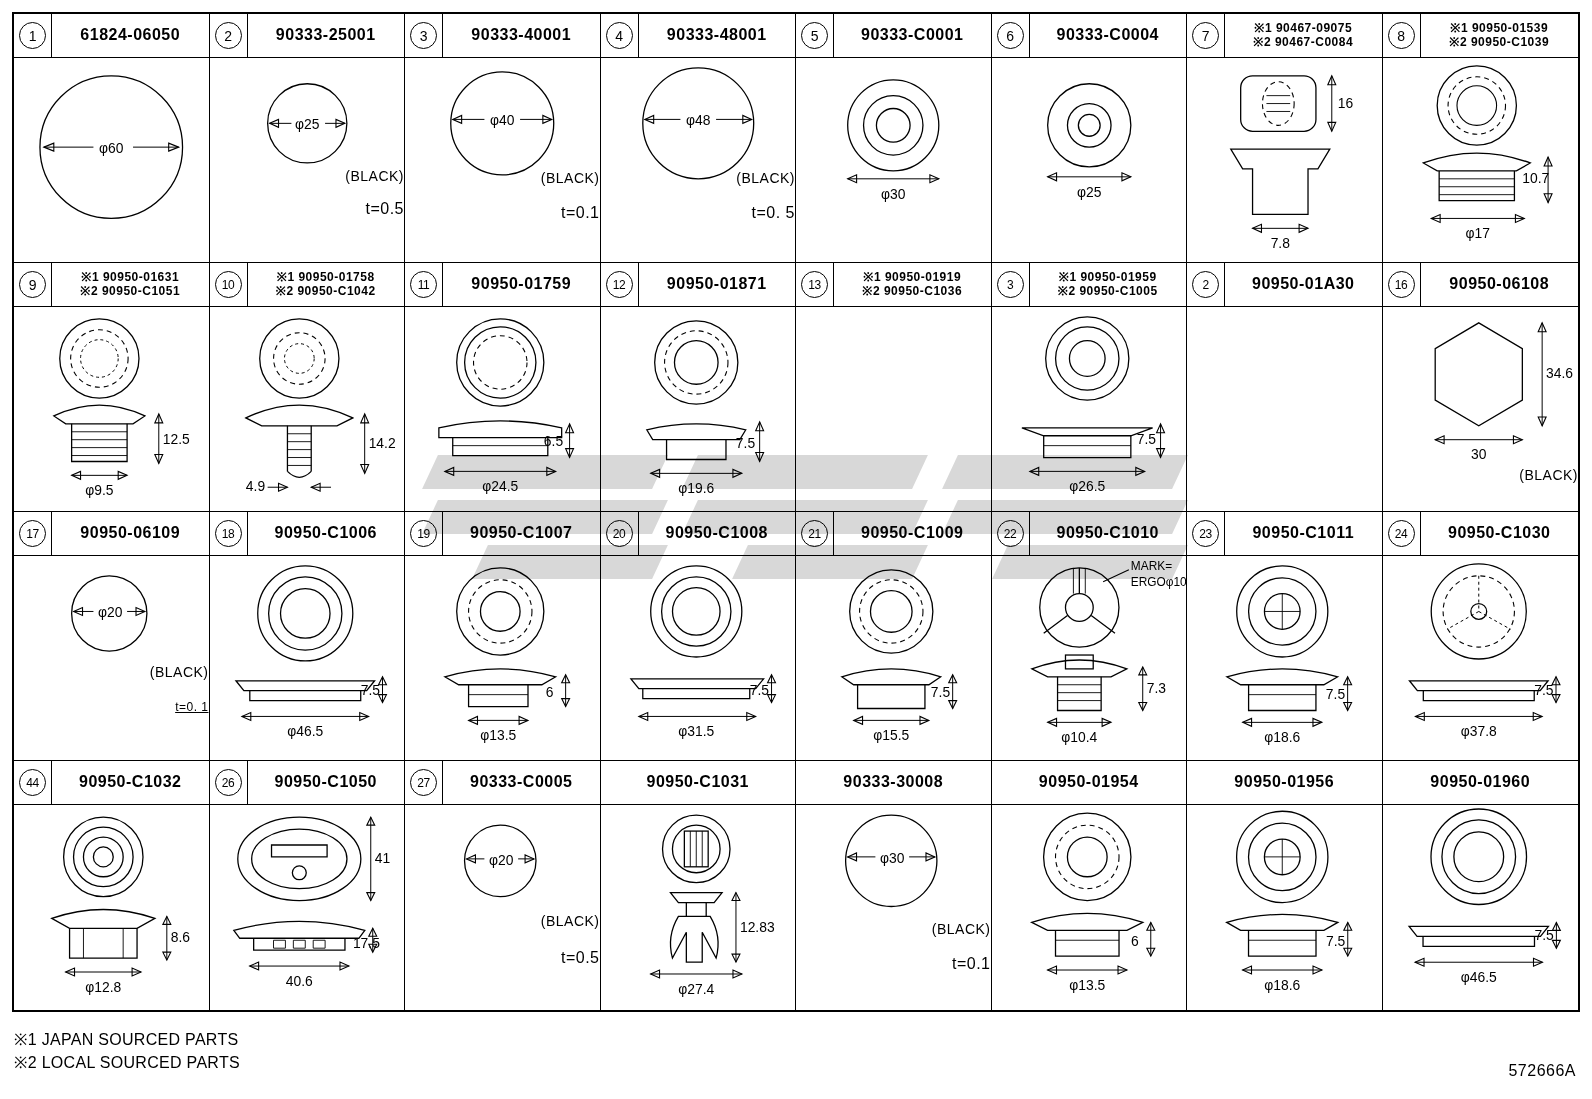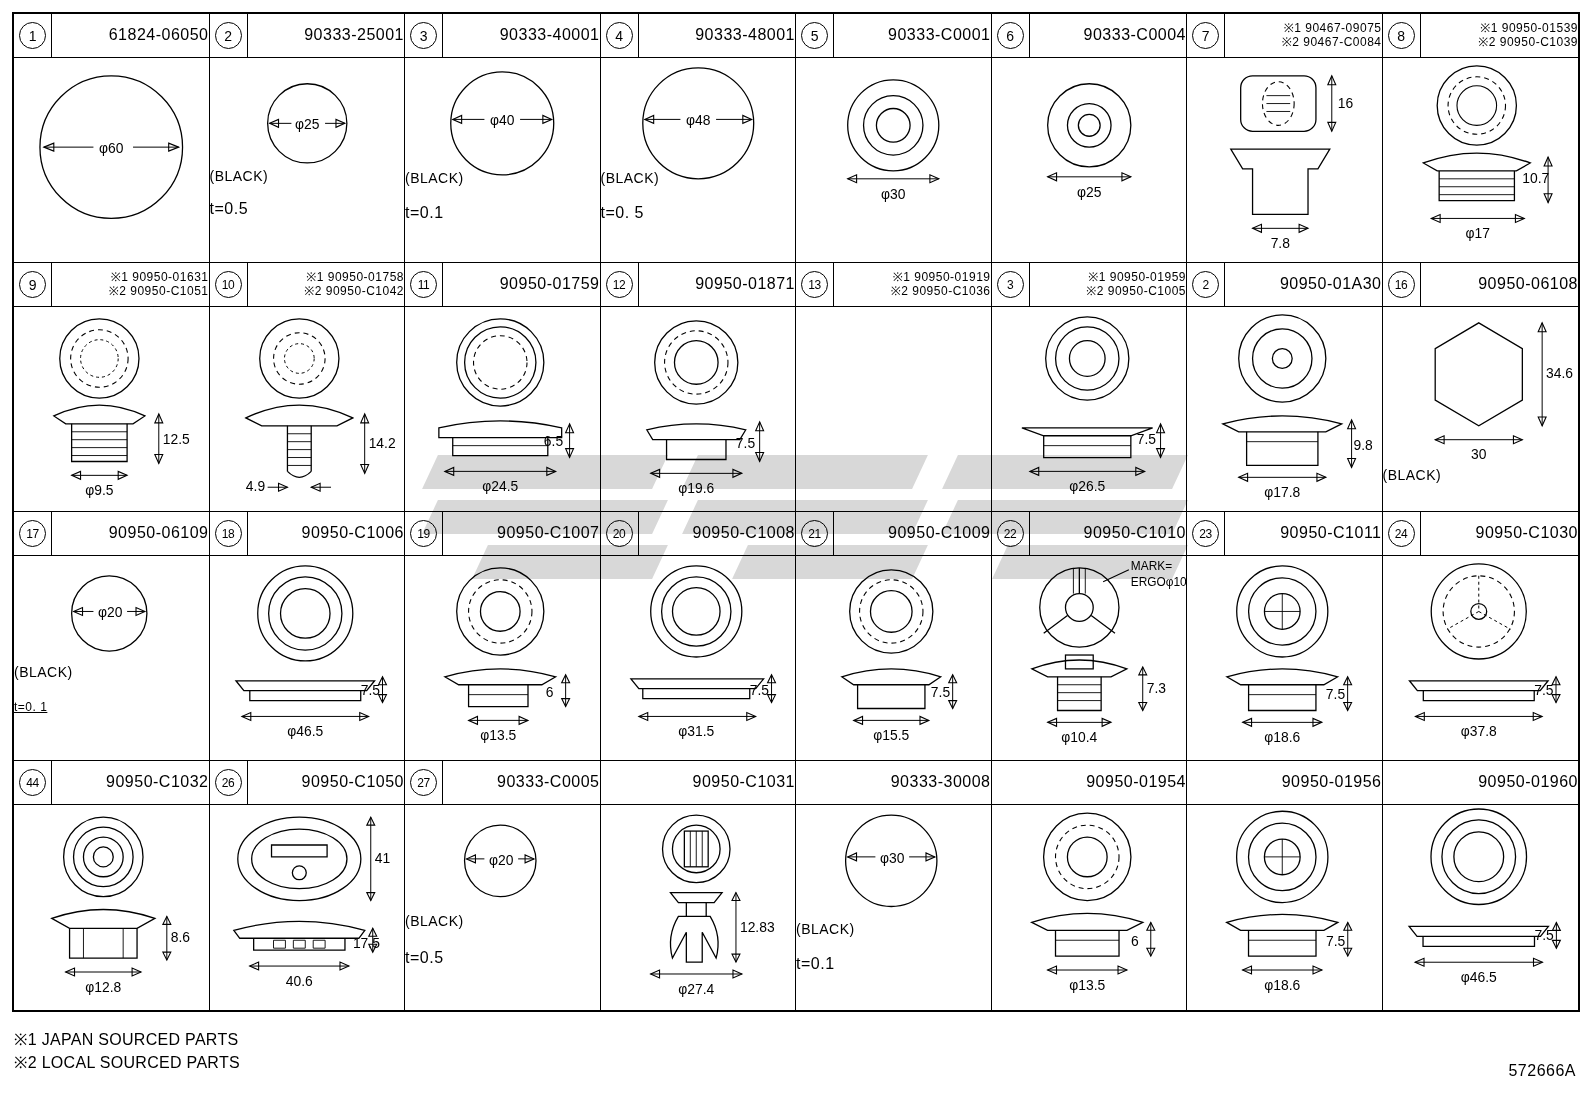--- a/index.html
+++ b/index.html
@@ -48,32 +48,32 @@
   .numcircle{
     width:25px;height:25px;border:1.6px solid #000;border-radius:50%;
     display:flex;align-items:center;justify-content:center;
     font-size:14px;line-height:1;letter-spacing:-0.5px;
   }
   .numcircle.two{font-size:12px;}
   .numbox.empty{border-right:none;width:0;flex:0 0 0;}
   .pn{
     flex:1;
     display:flex;flex-direction:column;
-    align-items:flex-end;justify-content:center;
-    font-size:16px;font-weight:normal;letter-spacing:0.5px;
+    align-items:center;justify-content:center;
+    font-size:16px;font-weight:bold;letter-spacing:0.5px;
     text-align:center;line-height:1.15;
   }
   .pn.small{font-size:12px;}
   .pn .l{white-space:nowrap;}
   .body{
     position:absolute;
     top:44px;left:0;right:0;bottom:0;
   }
   .note{
-    position:absolute;width:100%;text-align:left;
+    position:absolute;width:100%;text-align:right;
     font-size:14px;letter-spacing:0.5px;
   }
   svg{position:absolute;left:0;top:0;width:100%;height:100%;overflow:visible;}
   .ln{stroke:#000;fill:none;stroke-width:1.3;}
   .ln2{stroke:#000;fill:none;stroke-width:1.1;}
   .dash{stroke:#000;fill:none;stroke-width:1.1;stroke-dasharray:5 4;}
   .dash2{stroke:#000;fill:none;stroke-width:1;stroke-dasharray:3 3;}
   .thin{stroke:#000;fill:none;stroke-width:0.9;}
   .dim{stroke:#000;fill:none;stroke-width:1;}
   text.t{font-family:"Liberation Sans", sans-serif;font-size:14px;fill:#000;}
@@ -467,38 +467,20 @@
   </div>
 
   <div class="cell">
     <div class="hdr">
       <div class="numbox">
           <div class="numcircle two">2</div>
         </div>
       <div class="pn">
           <span class="l">90950-01A30</span>
         </div>
-    </div>
-    <div class="body">
-      <svg viewBox="0 0 196 206" preserveAspectRatio="xMidYMid meet">
-        <circle class="ln" cx="96" cy="52" r="44"></circle>
-        <circle class="ln" cx="96" cy="52" r="30"></circle>
-        <circle class="ln" cx="96" cy="52" r="10"></circle>
-        <path class="ln" d="M36 118 q60 -16 120 0 l-16 8 h-88 z"></path>
-        <path class="ln" d="M60 126 v34 h72 v-34"></path>
-        <path class="thin" d="M60 136 h72"></path>
-        <line class="dim" x1="166" y1="114" x2="166" y2="162"></line>
-        <path class="ln2" d="M166 114 l-4 9 h8 z" fill="#000"></path>
-        <path class="ln2" d="M166 162 l-4 -9 h8 z" fill="#000"></path>
-        <text class="t" x="168" y="144">9.8</text>
-        <line class="dim" x1="52" y1="172" x2="140" y2="172"></line>
-        <path class="ln2" d="M52 172 l9 -4 v8 z" fill="#000"></path>
-        <path class="ln2" d="M140 172 l-9 -4 v8 z" fill="#000"></path>
-        <text class="t" x="96" y="192" text-anchor="middle">φ17.8</text>
-      </svg>
     </div>
   </div>
 
   <div class="cell">
     <div class="hdr">
       <div class="numbox">
           <div class="numcircle two">16</div>
         </div>
       <div class="pn">
           <span class="l">90950-06108</span>

